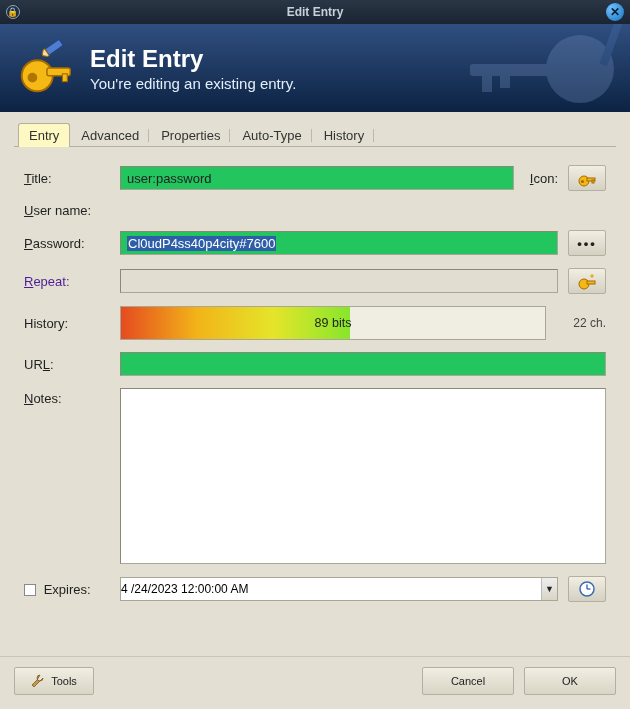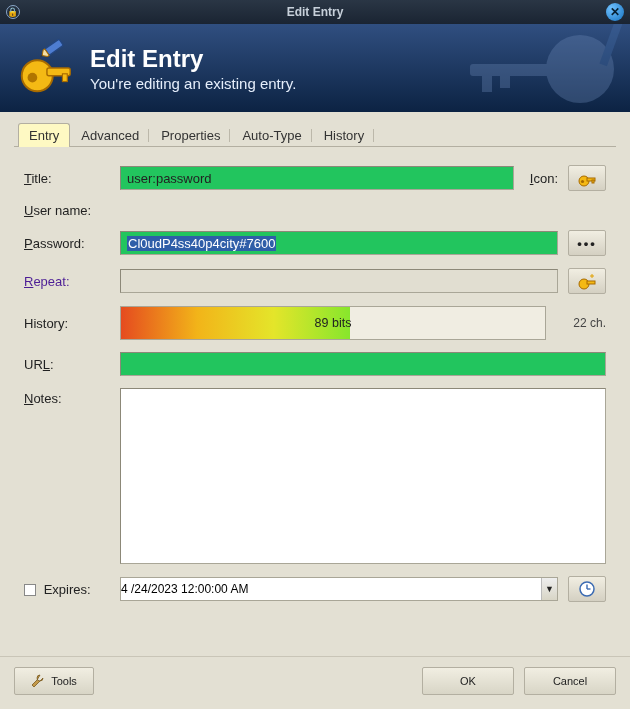--- a/index.html
+++ b/index.html
@@ -383,17 +383,17 @@
   </div>
 
   <div class="footer">
     <button class="btn tools">
       <svg width="14" height="14" viewBox="0 0 14 14">
         <path d="M9 1 a3 3 0 1 0 3 3 L8 8 3 13 1 11 6 6 Z" fill="#c49a4a" stroke="#7a5a1f" stroke-width="0.8"></path>
       </svg>
       <span>Tools</span>
     </button>
     <div class="spacer"></div>
+    <button class="btn">Cancel</button>
     <button class="btn">OK</button>
-    <button class="btn">Cancel</button>
   </div>
 
 </div>
 
 </body></html>

